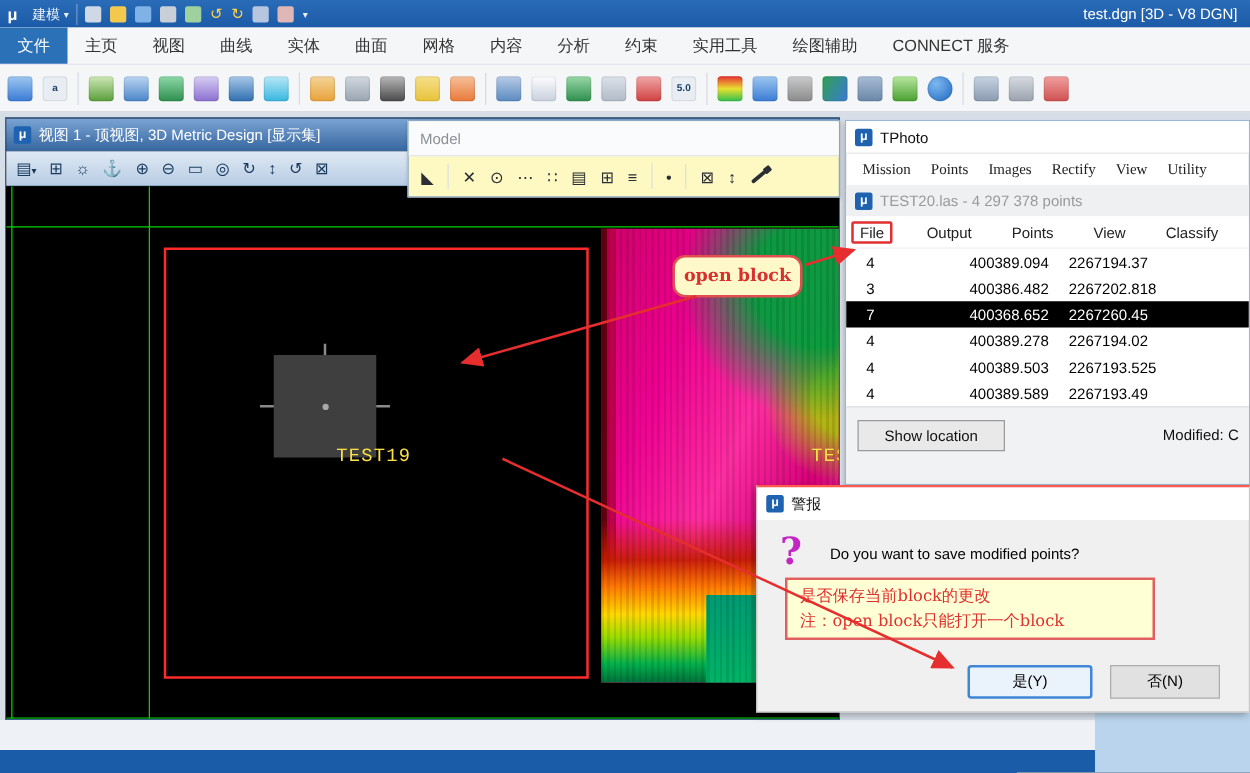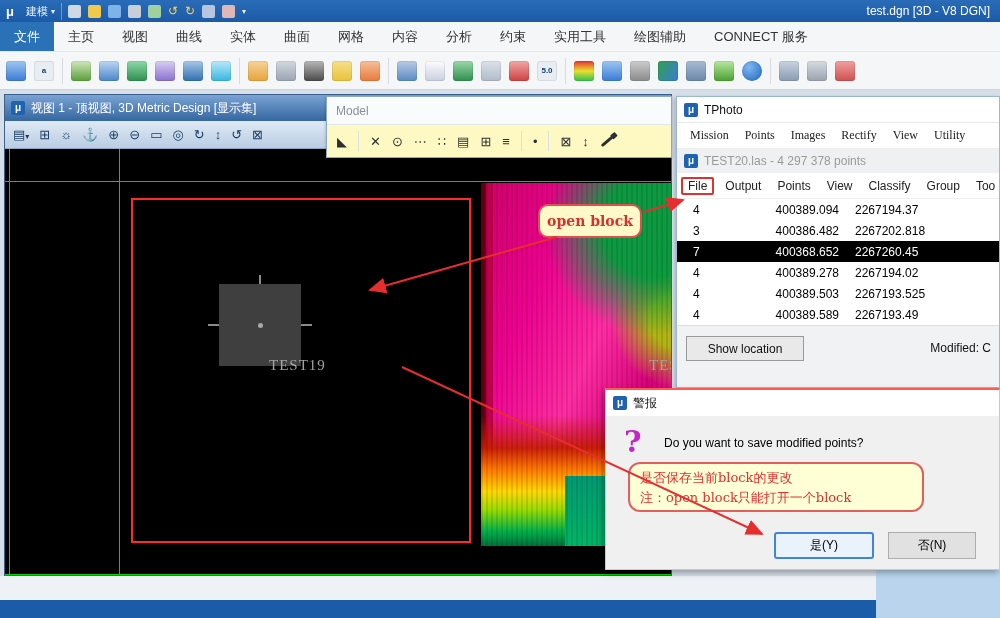--- a/index.html
+++ b/index.html
@@ -37,21 +37,21 @@
   .canvas { position:relative; width:100%; height:426px; background:#000; overflow:hidden; }
 
   .gline-h { position:absolute; left:0; width:100%; height:1px; background:#00d400; }
   .gline-v { position:absolute; top:0; width:1px; height:100%; background:#00d400; }
   .red-rect { position:absolute; left:126px; top:49px; width:340px; height:345px; border:2px solid #ff2a2a; }
   .gray-block { position:absolute; left:214px; top:135px; width:82px; height:82px; background:#3f3f3f; }
   .gray-block .dot { position:absolute; left:39px; top:39px; width:5px; height:5px; background:#a8a8a8; border-radius:50%; }
   .gray-block .tick-top { position:absolute; left:40px; top:-9px; width:2px; height:9px; background:#8a8a8a; }
   .gray-block .tick-left { position:absolute; left:-11px; top:40px; width:11px; height:2px; background:#8a8a8a; }
   .gray-block .tick-right { position:absolute; right:-11px; top:40px; width:11px; height:2px; background:#8a8a8a; }
-  .canvas-label { position:absolute; color:#a3a3a3; font-family:Liberation Serif, serif; font-size:15px; letter-spacing:1px; }
+  .canvas-label { position:absolute; color:#fde047; font-family:Liberation Mono, monospace; font-size:15px; letter-spacing:1px; }
 
   .pointcloud { position:absolute; left:476px; top:34px; width:196px; height:363px;
     background:
       repeating-linear-gradient(90deg, rgba(0,0,0,.10) 0 2px, rgba(0,0,0,0) 2px 5px),
       linear-gradient(#009a74,#00b465) 84px 293px/40px 70px no-repeat,
       radial-gradient(circle at 88% 12%, rgba(0,160,60,.95) 0 14%, rgba(0,160,60,0) 30%),
       radial-gradient(circle at 100% 38%, rgba(170,210,0,.85) 0 9%, rgba(170,210,0,0) 22%),
       linear-gradient(to bottom, rgba(0,0,0,0) 64%, rgba(200,30,0,.92) 73%, #ff7a00 79%, #ffd800 85%, #9add00 90%, #00b04c 96%, #00713a 100%),
       linear-gradient(to right, #64000f 0 5px, #c0004e 5px 12px, rgba(0,0,0,0) 12px),
       linear-gradient(115deg, #cf0068 0%, #ee0090 28%, #ff2da2 52%, #d60078 72%, #ff53b0 100%);
@@ -67,42 +67,42 @@
   .msep { width:1px; height:20px; background:#dcdfe3; }
   .brush { width:14px; height:3px; background:#2b2f33; transform:rotate(-40deg); border-radius:2px; position:relative; }
   .brush::after { content:""; position:absolute; right:-5px; top:-1px; width:6px; height:5px; background:#2b2f33; border-radius:1px; }
 
   
   .tphoto { position:absolute; left:676px; top:96px; width:324px; height:292px; background:#fff; border:1px solid #9ab7d4; z-index:30; box-shadow:-1px 2px 4px rgba(0,0,0,.25); }
   .tp-title { height:26px; background:#fff; border-bottom:1px solid #e8e8e8; display:flex; align-items:center; gap:6px; padding:0 7px; font-size:12px; color:#111; }
   .tp-menu { height:26px; display:flex; align-items:center; gap:2px; padding:0 6px; border-bottom:1px solid #eee; }
   .tp-menu .mitem { font-size:12px; color:#222; padding:2px 7px; cursor:default;font-family:Liberation Serif, serif; }
   .las-title { height:24px; background:#eef0f2; display:flex; align-items:center; gap:6px; padding:0 7px; font-size:12px; color:#9a9a9a; }
-  .las-menu { height:26px; display:flex; align-items:center; gap:2px; padding:0 4px; border-bottom:1px solid #eee; background:#fff; }
+  .las-menu { height:26px; display:flex; align-items:center; gap:18px; padding:0 4px; border-bottom:1px solid #eee; background:#fff; }
   .las-menu .mitem { font-size:12px; color:#222; padding:2px 7px; cursor:default; }
   .red-annot-box { border:2px solid #e03030; border-radius:2px; padding:0 5px !important; margin-right:2px; }
   .las-table { height:126px; background:#fff; font-size:12px; }
   .las-row { height:21px; display:flex; align-items:center; color:#000; }
   .las-row.selected { background:#000; color:#fff; }
   .c0 { width:38px; padding-left:16px; }
   .c1 { width:124px; text-align:right; }
   .c2 { padding-left:16px; white-space:nowrap; overflow:hidden; }
   .las-footer { height:62px; background:#f0f2f4; border-top:1px solid #dcdfe2; position:relative; }
   .show-loc-btn { position:absolute; left:9px; top:10px; width:118px; height:25px; background:#e9e9e9; border:1px solid #9a9a9a; font-size:12px; color:#111; font-family:"Liberation Sans", sans-serif; }
   .modified { position:absolute; right:8px; top:15px; font-size:12px; color:#111; }
 
   
   .corner-fill { position:absolute; left:876px; top:560px; width:124px; height:58px; background:#b9d4ec; z-index:6; }
 
   
   .alert { position:absolute; left:605px; top:388px; width:395px; height:182px; background:#f0f0f0; border:1px solid #c9c9c9; border-top:2px solid #ff5a50; z-index:40; box-shadow:-2px 3px 6px rgba(0,0,0,.3); }
   .al-title { height:26px; background:#fff; display:flex; align-items:center; gap:6px; padding:0 7px; font-size:12px; color:#111; }
   .qmark { position:absolute; left:18px; top:34px; color:#c426c4; font-size:30px; font-weight:bold; font-family:"DejaVu Serif", serif; }
   .al-msg { position:absolute; left:58px; top:46px; font-size:12px; color:#000; }
-  .note-box { position:absolute; left:22px; top:72px; width:296px; height:50px; background:#ffffd6; border:2px solid #e06060; border-radius:12px; padding:4px 10px; color:#e03030; font-size:13px; line-height:20px; font-family:"DejaVu Serif", serif; }
+  .note-box { position:absolute; left:22px; top:72px; width:296px; height:50px; background:#ffffd6; border:2px solid #e06060; border-radius:0; padding:4px 10px; color:#e03030; font-size:13px; line-height:20px; font-family:"DejaVu Serif", serif; }
   .al-btn { position:absolute; top:142px; height:27px; background:#e1e1e1; border:1px solid #adadad; font-size:12px; color:#000; font-family:"Liberation Sans", sans-serif; }
   .btn-yes { left:168px; width:100px; border:2px solid #3f86d8; background:#eaf2fc; border-radius:3px; }
   .btn-no { left:282px; width:88px; }
 
   
   .bottom-white { position:absolute; left:0; top:576px; width:1000px; height:24px; background:#eef2f7; z-index:4; }
   .bottom-strip { position:absolute; left:0; top:600px; width:1000px; height:18px; background:#1b5ca8; z-index:4; }
 
   
   .arrows { position:absolute; left:0; top:0; z-index:60; pointer-events:none; }

